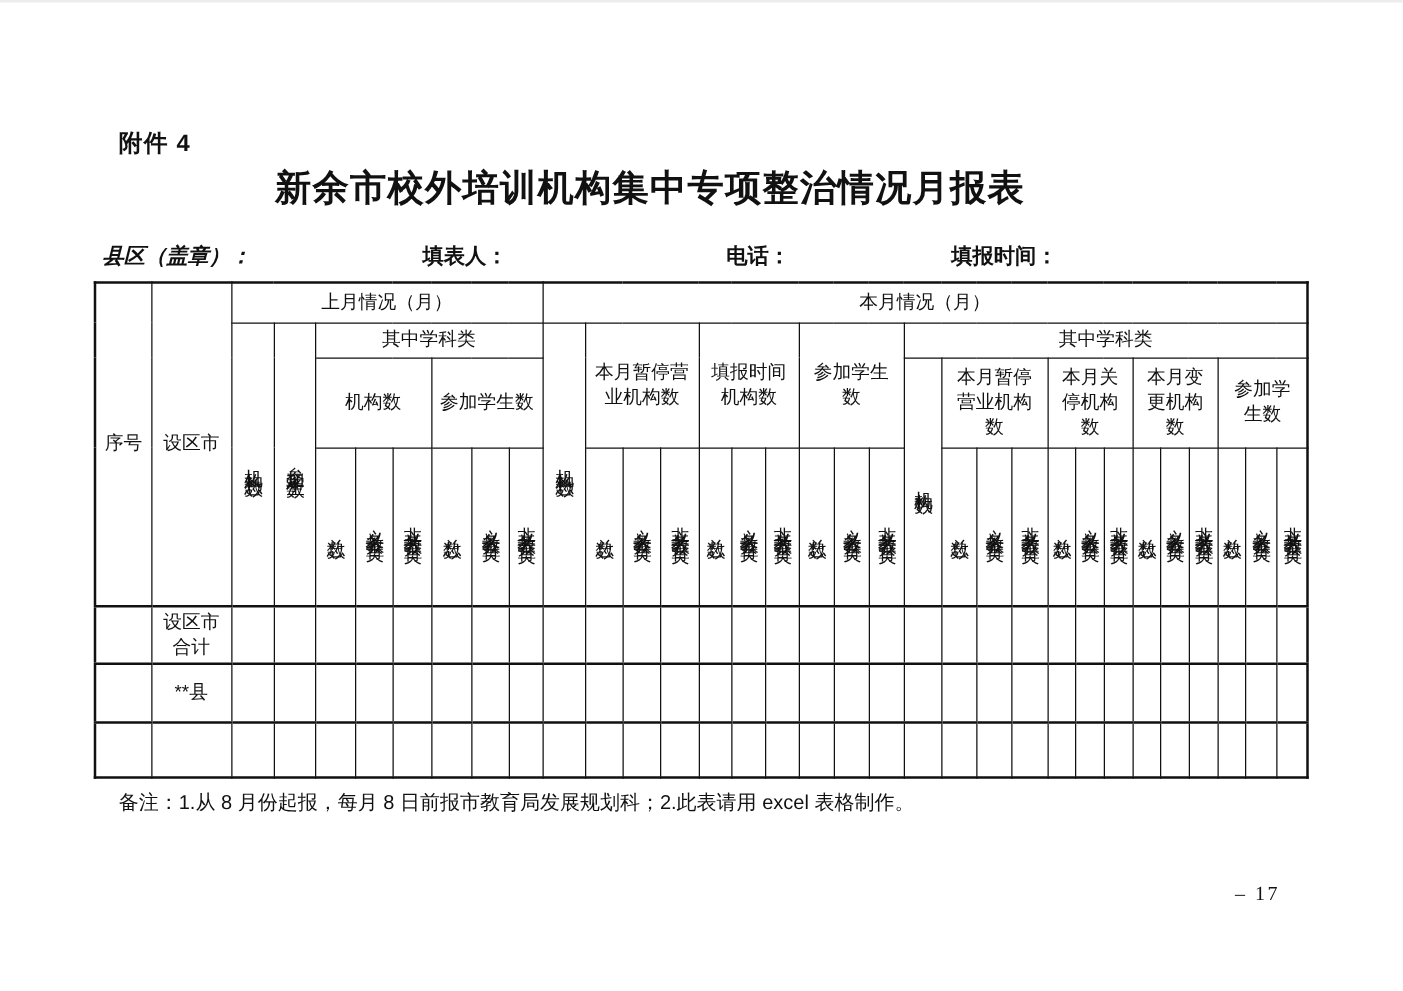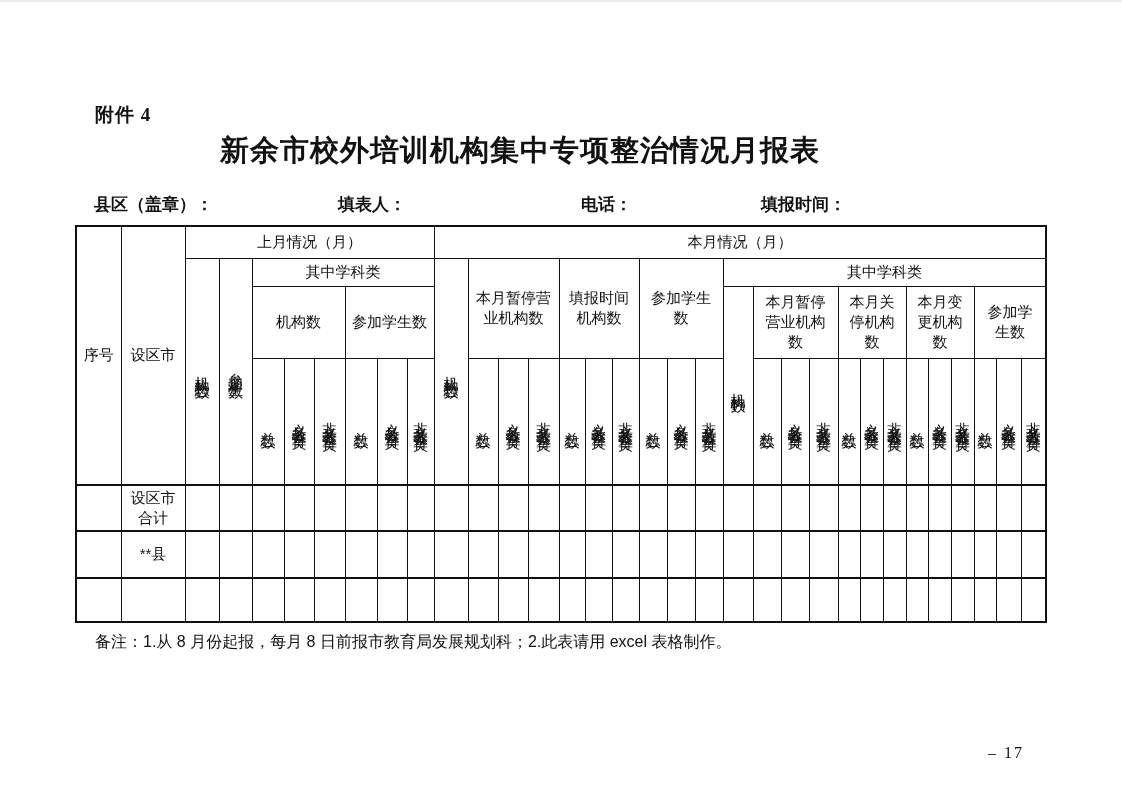--- a/index.html
+++ b/index.html
@@ -10,32 +10,32 @@
     font-family: "Liberation Sans", "DejaVu Sans", sans-serif;
     color: #111111;
     overflow: hidden;
   }
   .top-edge {
     position: absolute; top: 0; left: 0; width: 1122px; height: 2px;
     background: #ececec;
   }
   .attachment {
     position: absolute; top: 102px; left: 95px;
-    font-size: 19px; font-weight: 600; letter-spacing: 1px; font-family: Liberation Serif, serif;
+    font-size: 19px; font-weight: 600; letter-spacing: 1px;
   }
   .title {
     position: absolute; top: 131px; left: 0; width: 1040px;
     text-align: center;
     font-size: 29px; font-weight: bold; letter-spacing: 1px;
   }
   .form-line { position: absolute; top: 193px; left: 0; width: 1122px; height: 22px; }
   .form-line span {
     position: absolute; font-size: 17px; font-weight: 600; white-space: nowrap;
   }
-  .ff-0 { left: 94px; }
+  .ff-0 { left: 82px; font-style: italic; }
   .ff-1 { left: 338px; }
   .ff-2 { left: 569px; margin-left: 12px; }
   .ff-3 { left: 761px; }
 
   table.doc-table {
     position: absolute; top: 225px; left: 75px;
     width: 970px;
     border-collapse: collapse;
     table-layout: fixed;
     border: 2px solid #111111;
@@ -68,21 +68,21 @@
   tr.br-2 { height: 47px; }
   tr.br-3 { height: 44px; }
 
   .note {
     position: absolute; top: 632px; left: 95px;
     font-size: 16px; white-space: nowrap;
   }
   .page-number {
     position: absolute; top: 707px; left: 988px;
     font-family: "Liberation Serif", "DejaVu Serif", serif;
-    font-size: 16px; letter-spacing: 2px; margin-top: 37px;
+    font-size: 16px; letter-spacing: 2px;
   }
 </style>
 </head>
 <body>
 
 <div class="top-edge"></div>
 
 <div class="attachment">附件 4</div>
 
 <div class="title">新余市校外培训机构集中专项整治情况月报表</div>

